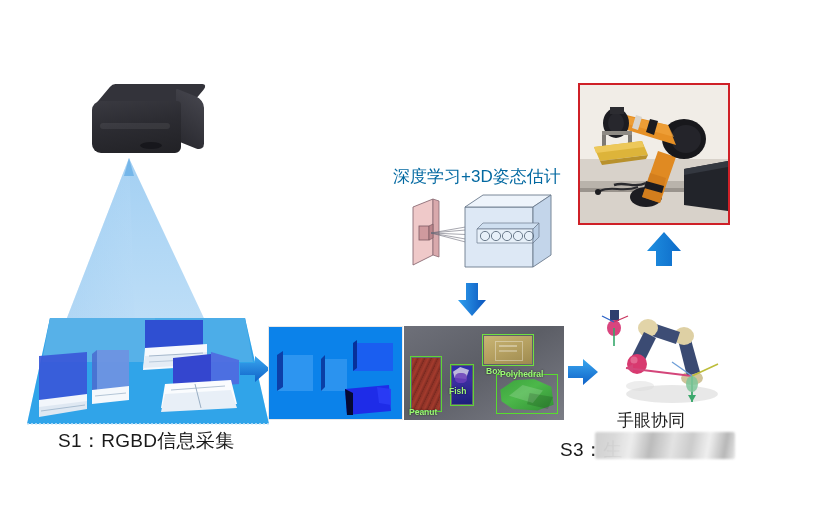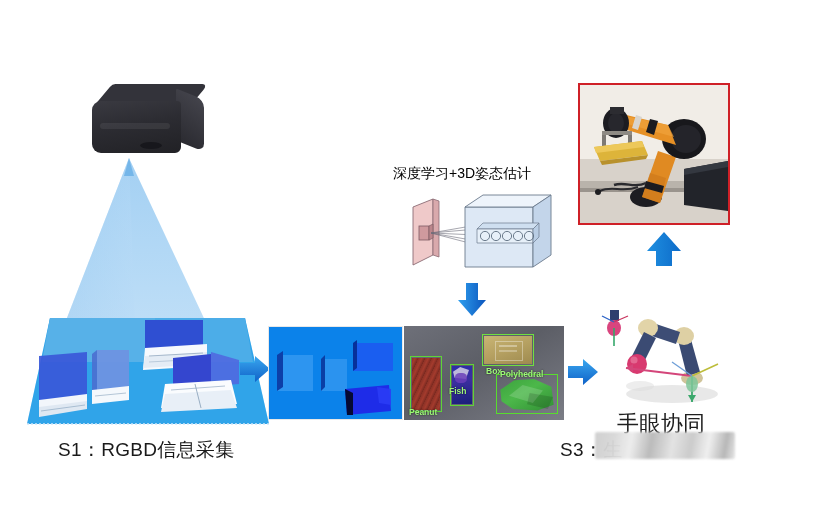--- a/index.html
+++ b/index.html
@@ -25,21 +25,21 @@
 
   
   .stage-label {
     position: absolute;
     font-size: 19px;
     color: #1a1a1a;
     white-space: nowrap;
     letter-spacing: 0.3px;
     font-family: "Liberation Sans", "DejaVu Sans", sans-serif;
   }
-  #label-s1 { left: 58px;  top: 437px; }
+  #label-s1 { left: 58px;  top: 428px; }
   #label-s2 { left: 312px; top: 437px; }
   #label-s3 { left: 560px; top: 437px; }
 
   .redaction {
     position: absolute;
     left: 595px;
     top: 432px;
     width: 140px;
     height: 27px;
     background: linear-gradient(100deg,
@@ -47,29 +47,29 @@
         #e2e2e2 55%, #cacaca 68%, #efefef 80%, #b5b5b5 92%, #e6e6e6 100%);
     filter: blur(1.1px);
     opacity: 0.96;
     border-radius: 2px;
   }
 
   .caption-dl {
     position: absolute;
     left: 393px;
     top: 165px;
-    font-size: 14px;
-    color: #000000;
+    font-size: 17px;
+    color: #0369a1;
     white-space: nowrap;
   }
   .caption-hand-eye {
     position: absolute;
     left: 617px;
     top: 409px;
-    font-size: 22px;
+    font-size: 17px;
     color: #1f1f1f;
     white-space: nowrap;
   }
 
   
   #camera {
     position: absolute;
     left: 92px;
     top: 84px;
     width: 120px;

